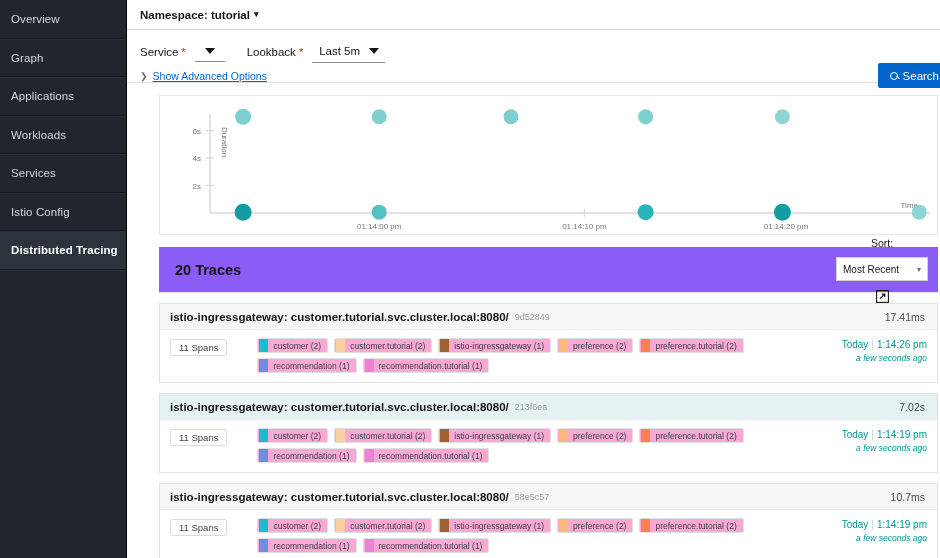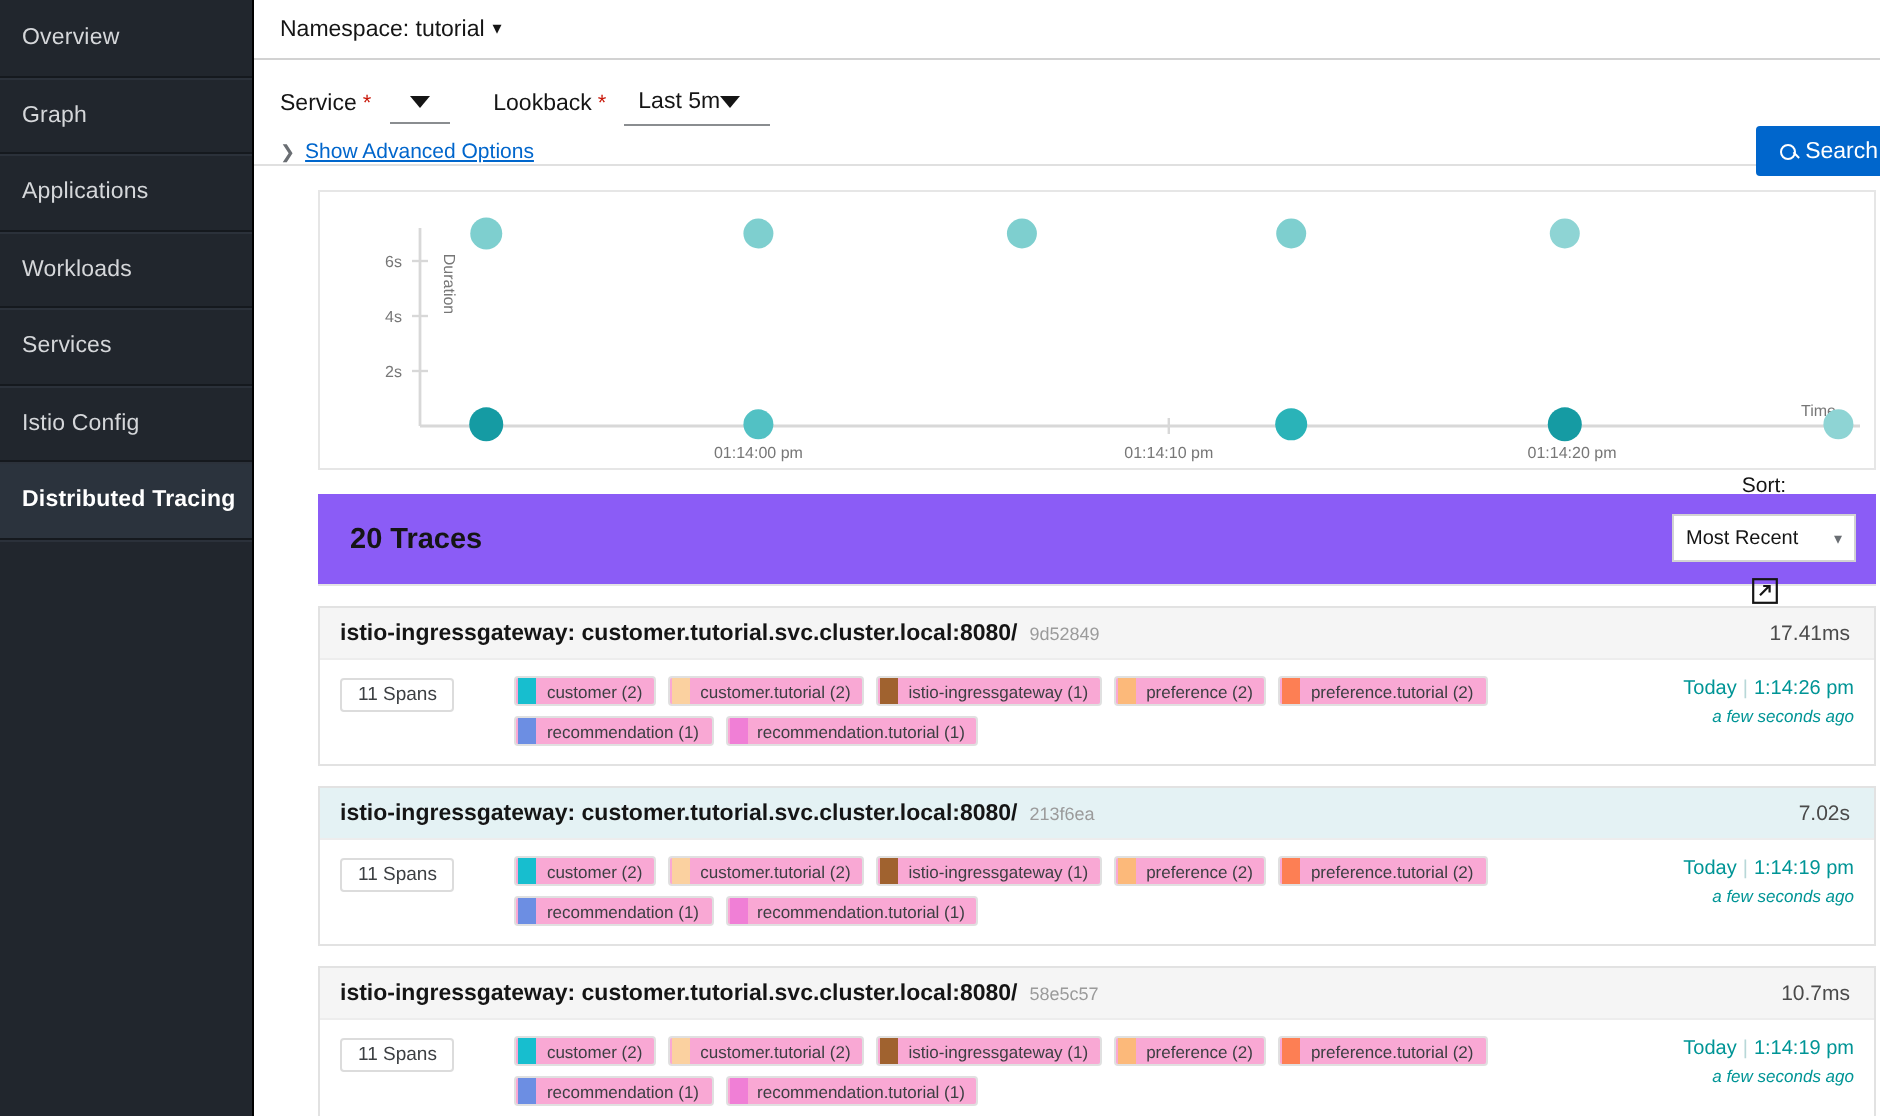--- a/index.html
+++ b/index.html
@@ -81,21 +81,21 @@
   .tri-down {
     width: 0; height: 0;
     border-left: 5px solid transparent;
     border-right: 5px solid transparent;
     border-top: 6px solid #151515;
   }
   .sel-lb {
     margin-left: 9px;
     width: 73px; height: 22px;
     border: none; border-bottom: 1px solid #8a8d90;
-    display: flex; align-items: center; justify-content: flex-start;
+    display: flex; align-items: center; justify-content: space-between;
     padding: 0 6px 0 7px;
     background: #fff;
     font-size: 11.5px; color: #151515;
   }
   .gap-lb { margin-left: 22px; }
   .adv-row { display: flex; align-items: center; padding-left: 13px; margin-top: 6px; gap: 5px; }
   .chev-r { font-size: 9px; color: #6a6e73; }
   .adv-link { font-size: 10.5px; color: #0066cc; text-decoration: underline; }
   .search-btn {
     position: absolute; right: -11px; top: 33px;
@@ -230,21 +230,21 @@
         <div class="nav-item active">
           <span>Distributed Tracing</span>
         </div>
       </div>
     <div class="sidebar-filler"></div>
   </nav>
 
   <div class="main">
 
     <div class="ns-bar">
-      <div style="display:flex;align-items:flex-start;">
+      <div style="display:flex;align-items:flex-start;font-weight:bold;">
         <span class="ns-text">Namespace: tutorial</span>
         <span class="caret-sm">▾</span>
       </div>
     </div>
 
     <div class="search-bar">
       <div class="filter-row">
         <span class="lbl">Service</span>
         <span class="req">*</span>
         <div class="sel-sm">

